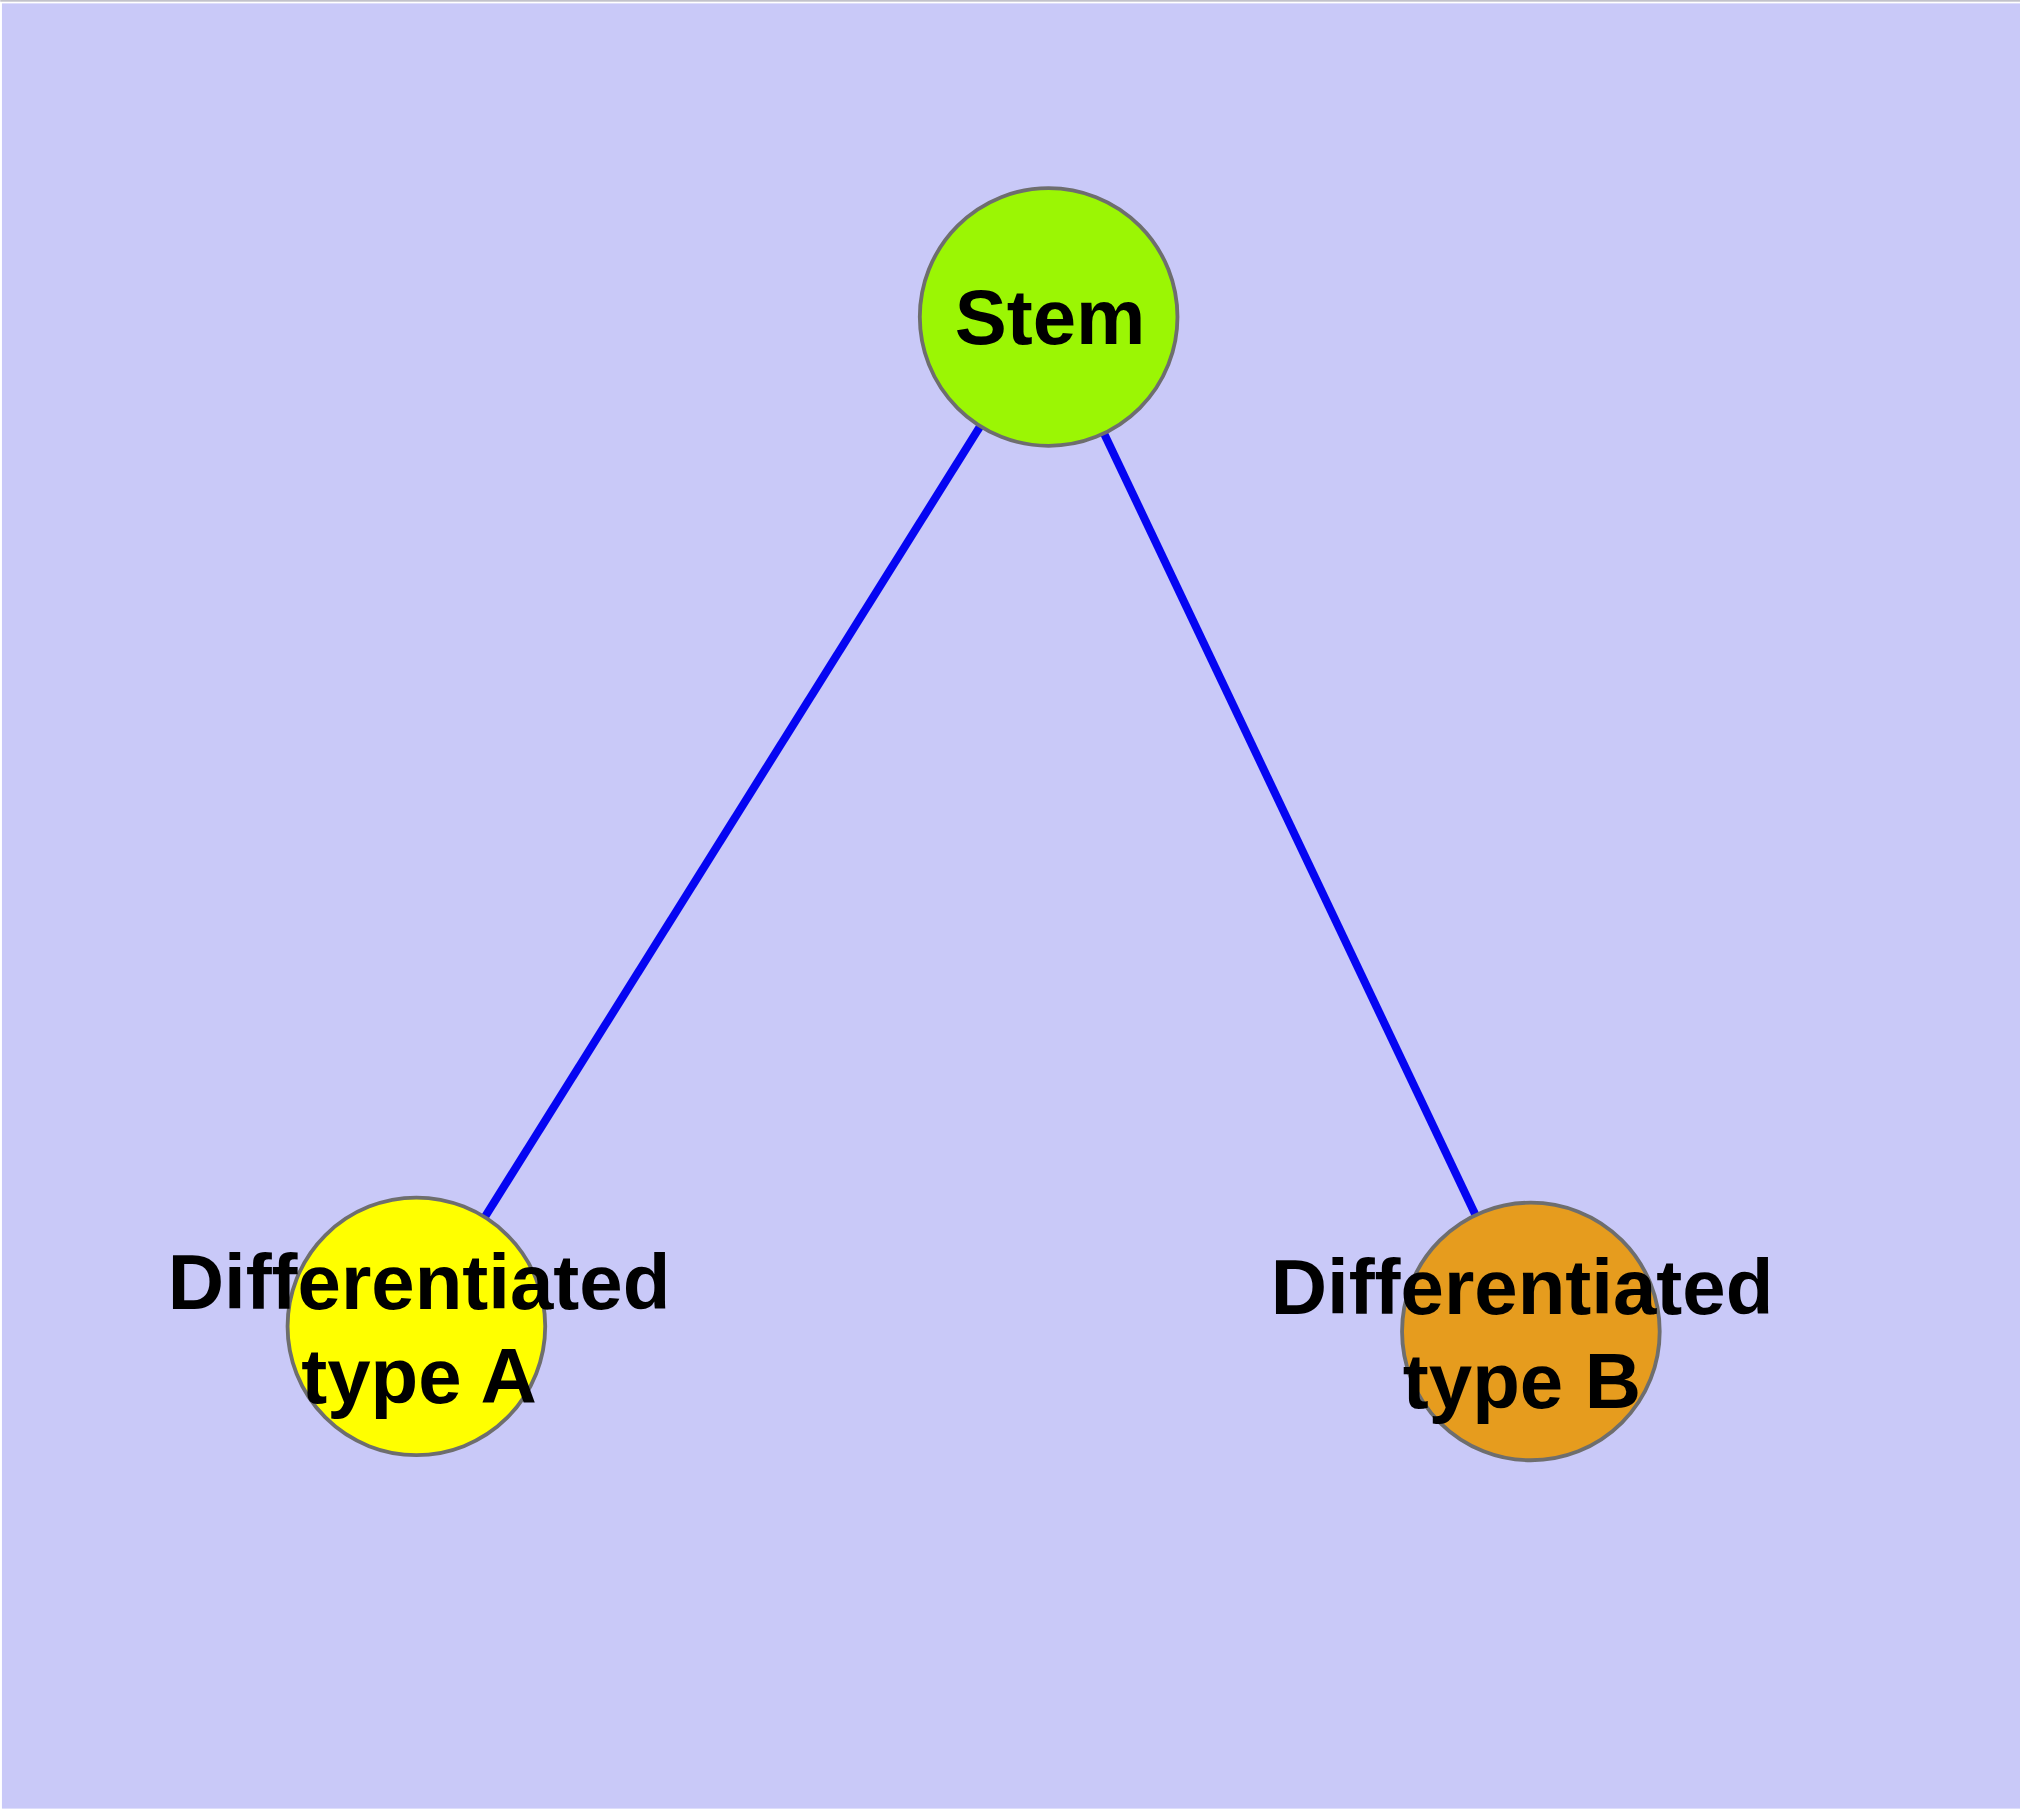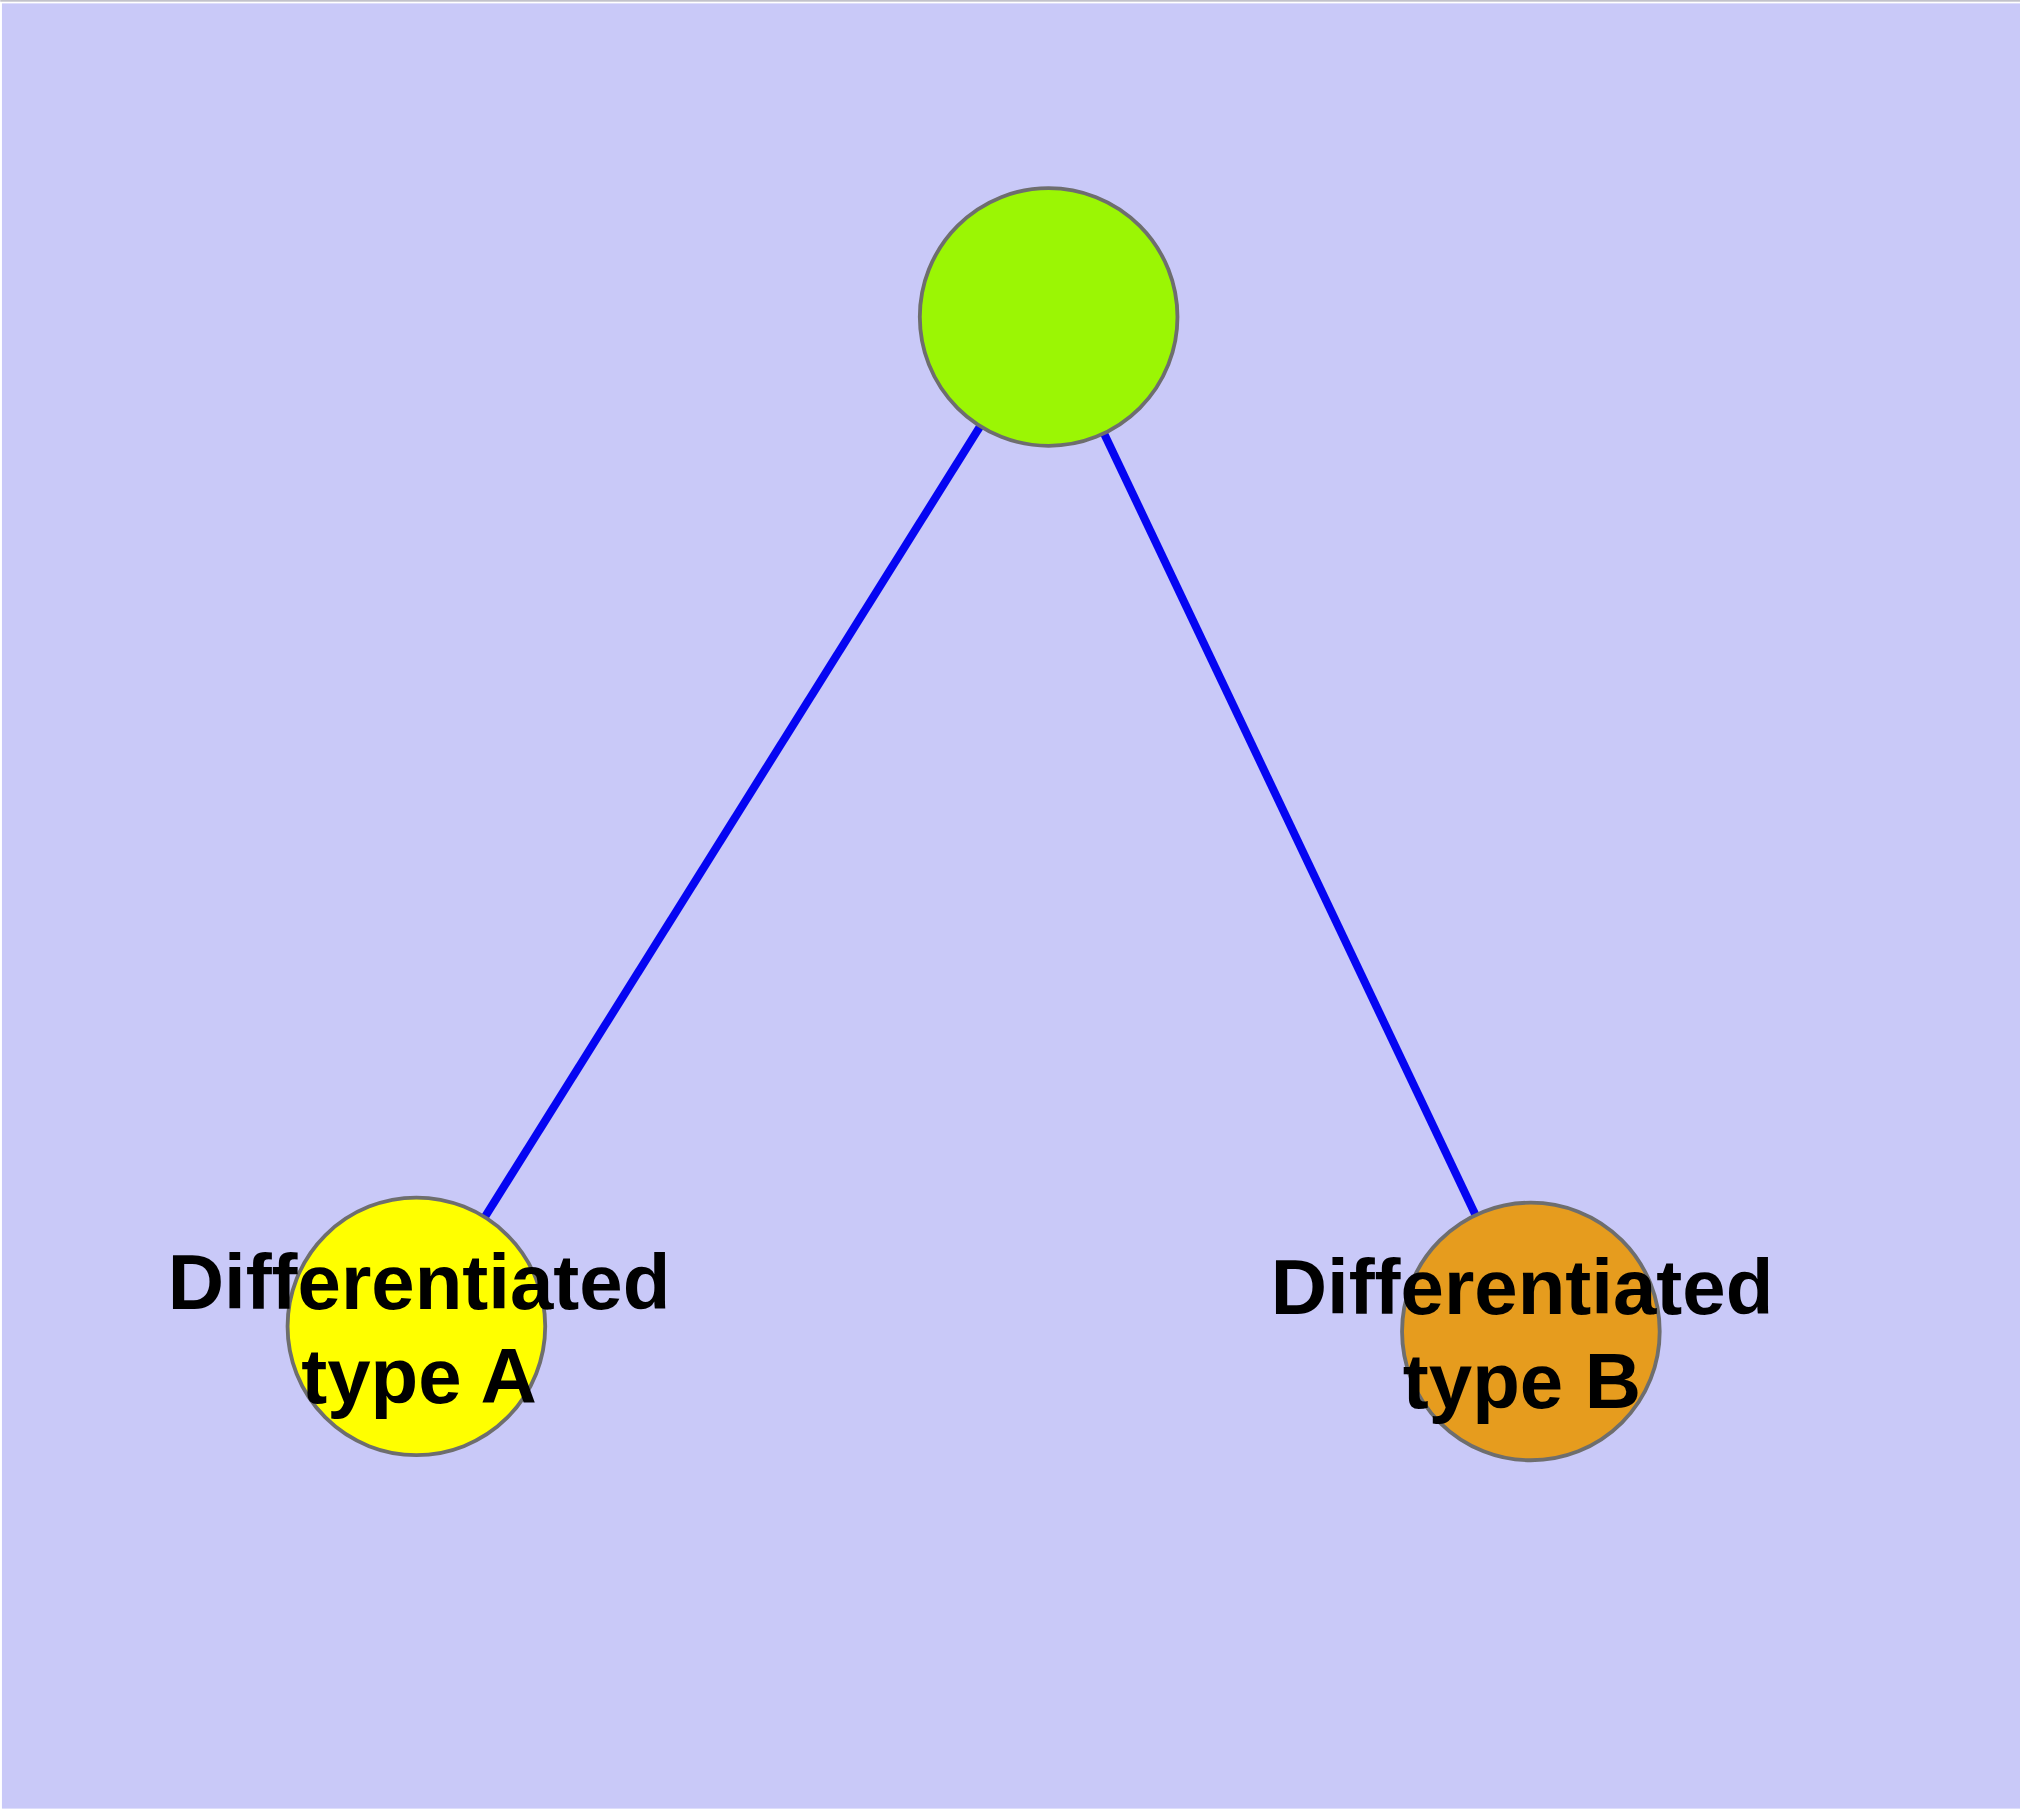--- a/index.html
+++ b/index.html
@@ -47,18 +47,19 @@
     <rect x="0" y="0" width="2384" height="2" fill="#C2C2CA"></rect>
 
     <line x1="1237" y1="374" x2="491" y2="1565" stroke-width="9.5" stroke="#0505F2"></line>
     <line x1="1237" y1="374" x2="1806" y2="1571" stroke-width="9.5" stroke="#0505F2"></line>
 
     <circle cx="1237" cy="374" r="152" stroke-width="4.5" fill="#9BF604" stroke="#6E6E6E"></circle>
     <circle cx="491" cy="1565" r="152" stroke-width="4.5" fill="#FFFF00" stroke="#6E6E6E"></circle>
     <circle cx="1806" cy="1571" r="152" stroke-width="4.5" fill="#E69C1E" stroke="#6E6E6E"></circle>
   </svg>
 
+  <div class="node-label" style="left:1050px; top:317px;">Stem</div>
   <div class="node-label" style="left:419px; top:1329px;">Differentiated
 type A</div>
   <div class="node-label" style="left:1522px; top:1334px;">Differentiated
 type B</div>
 </div>
 
 
 </body></html>

